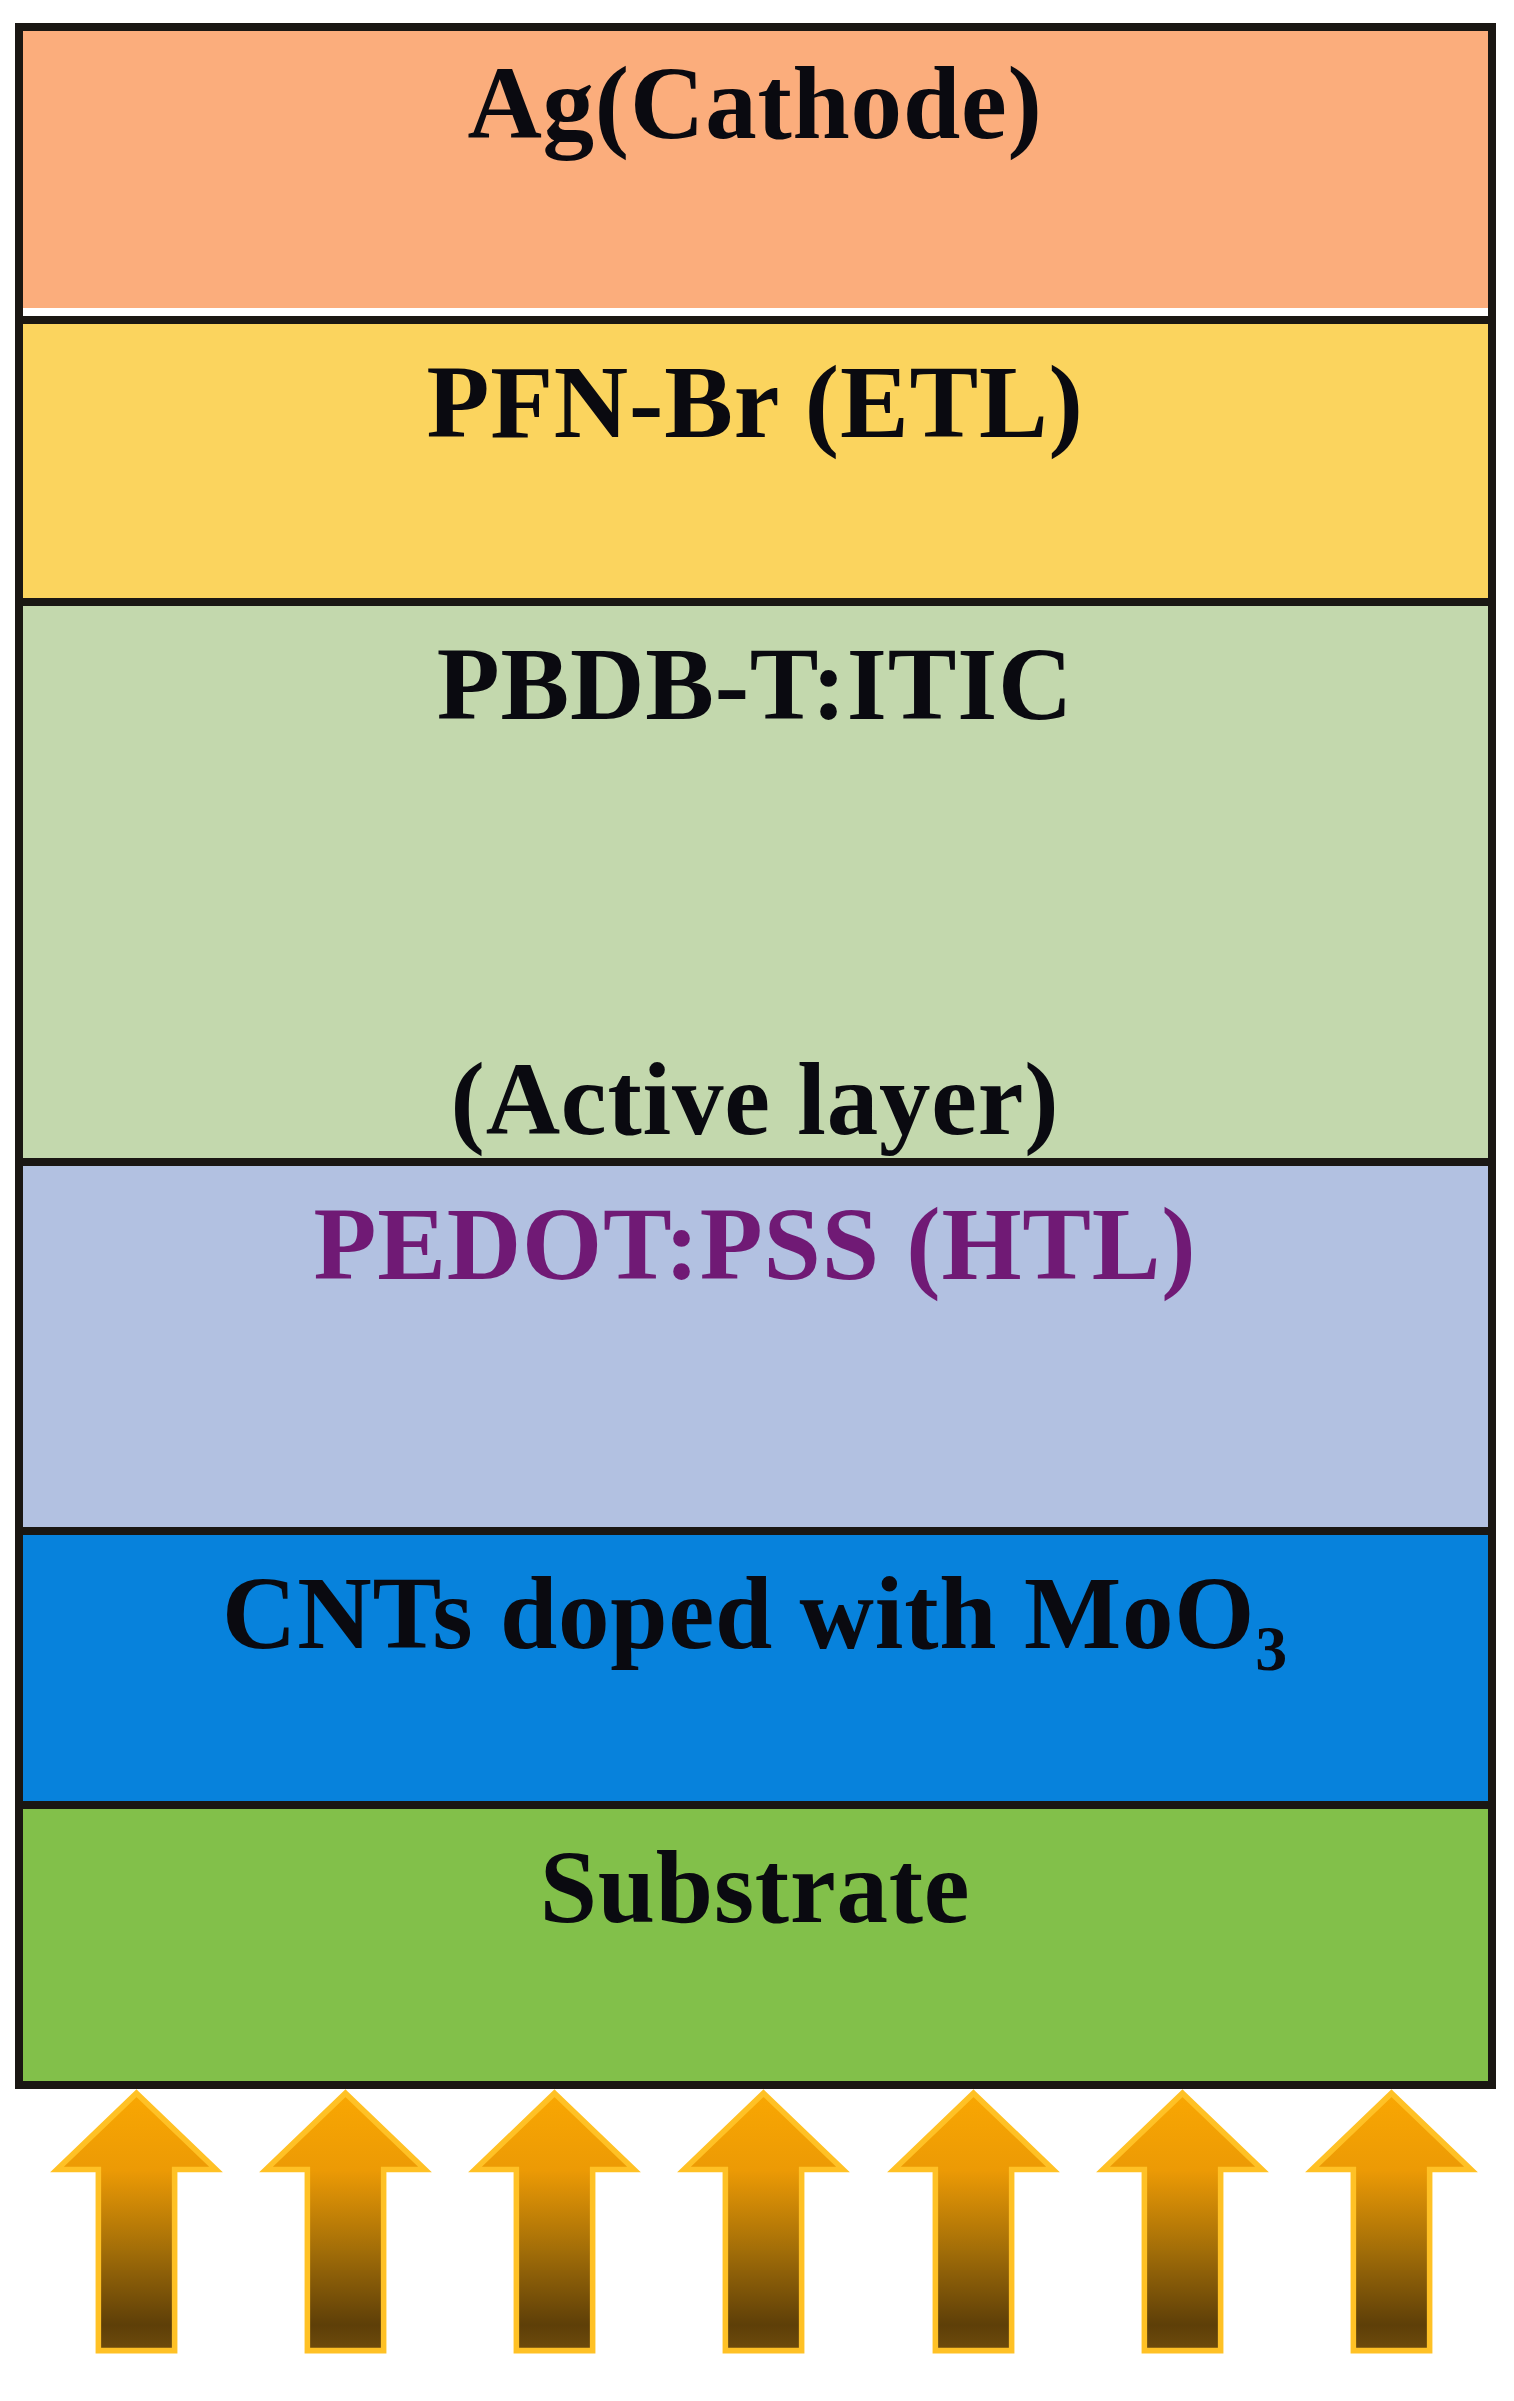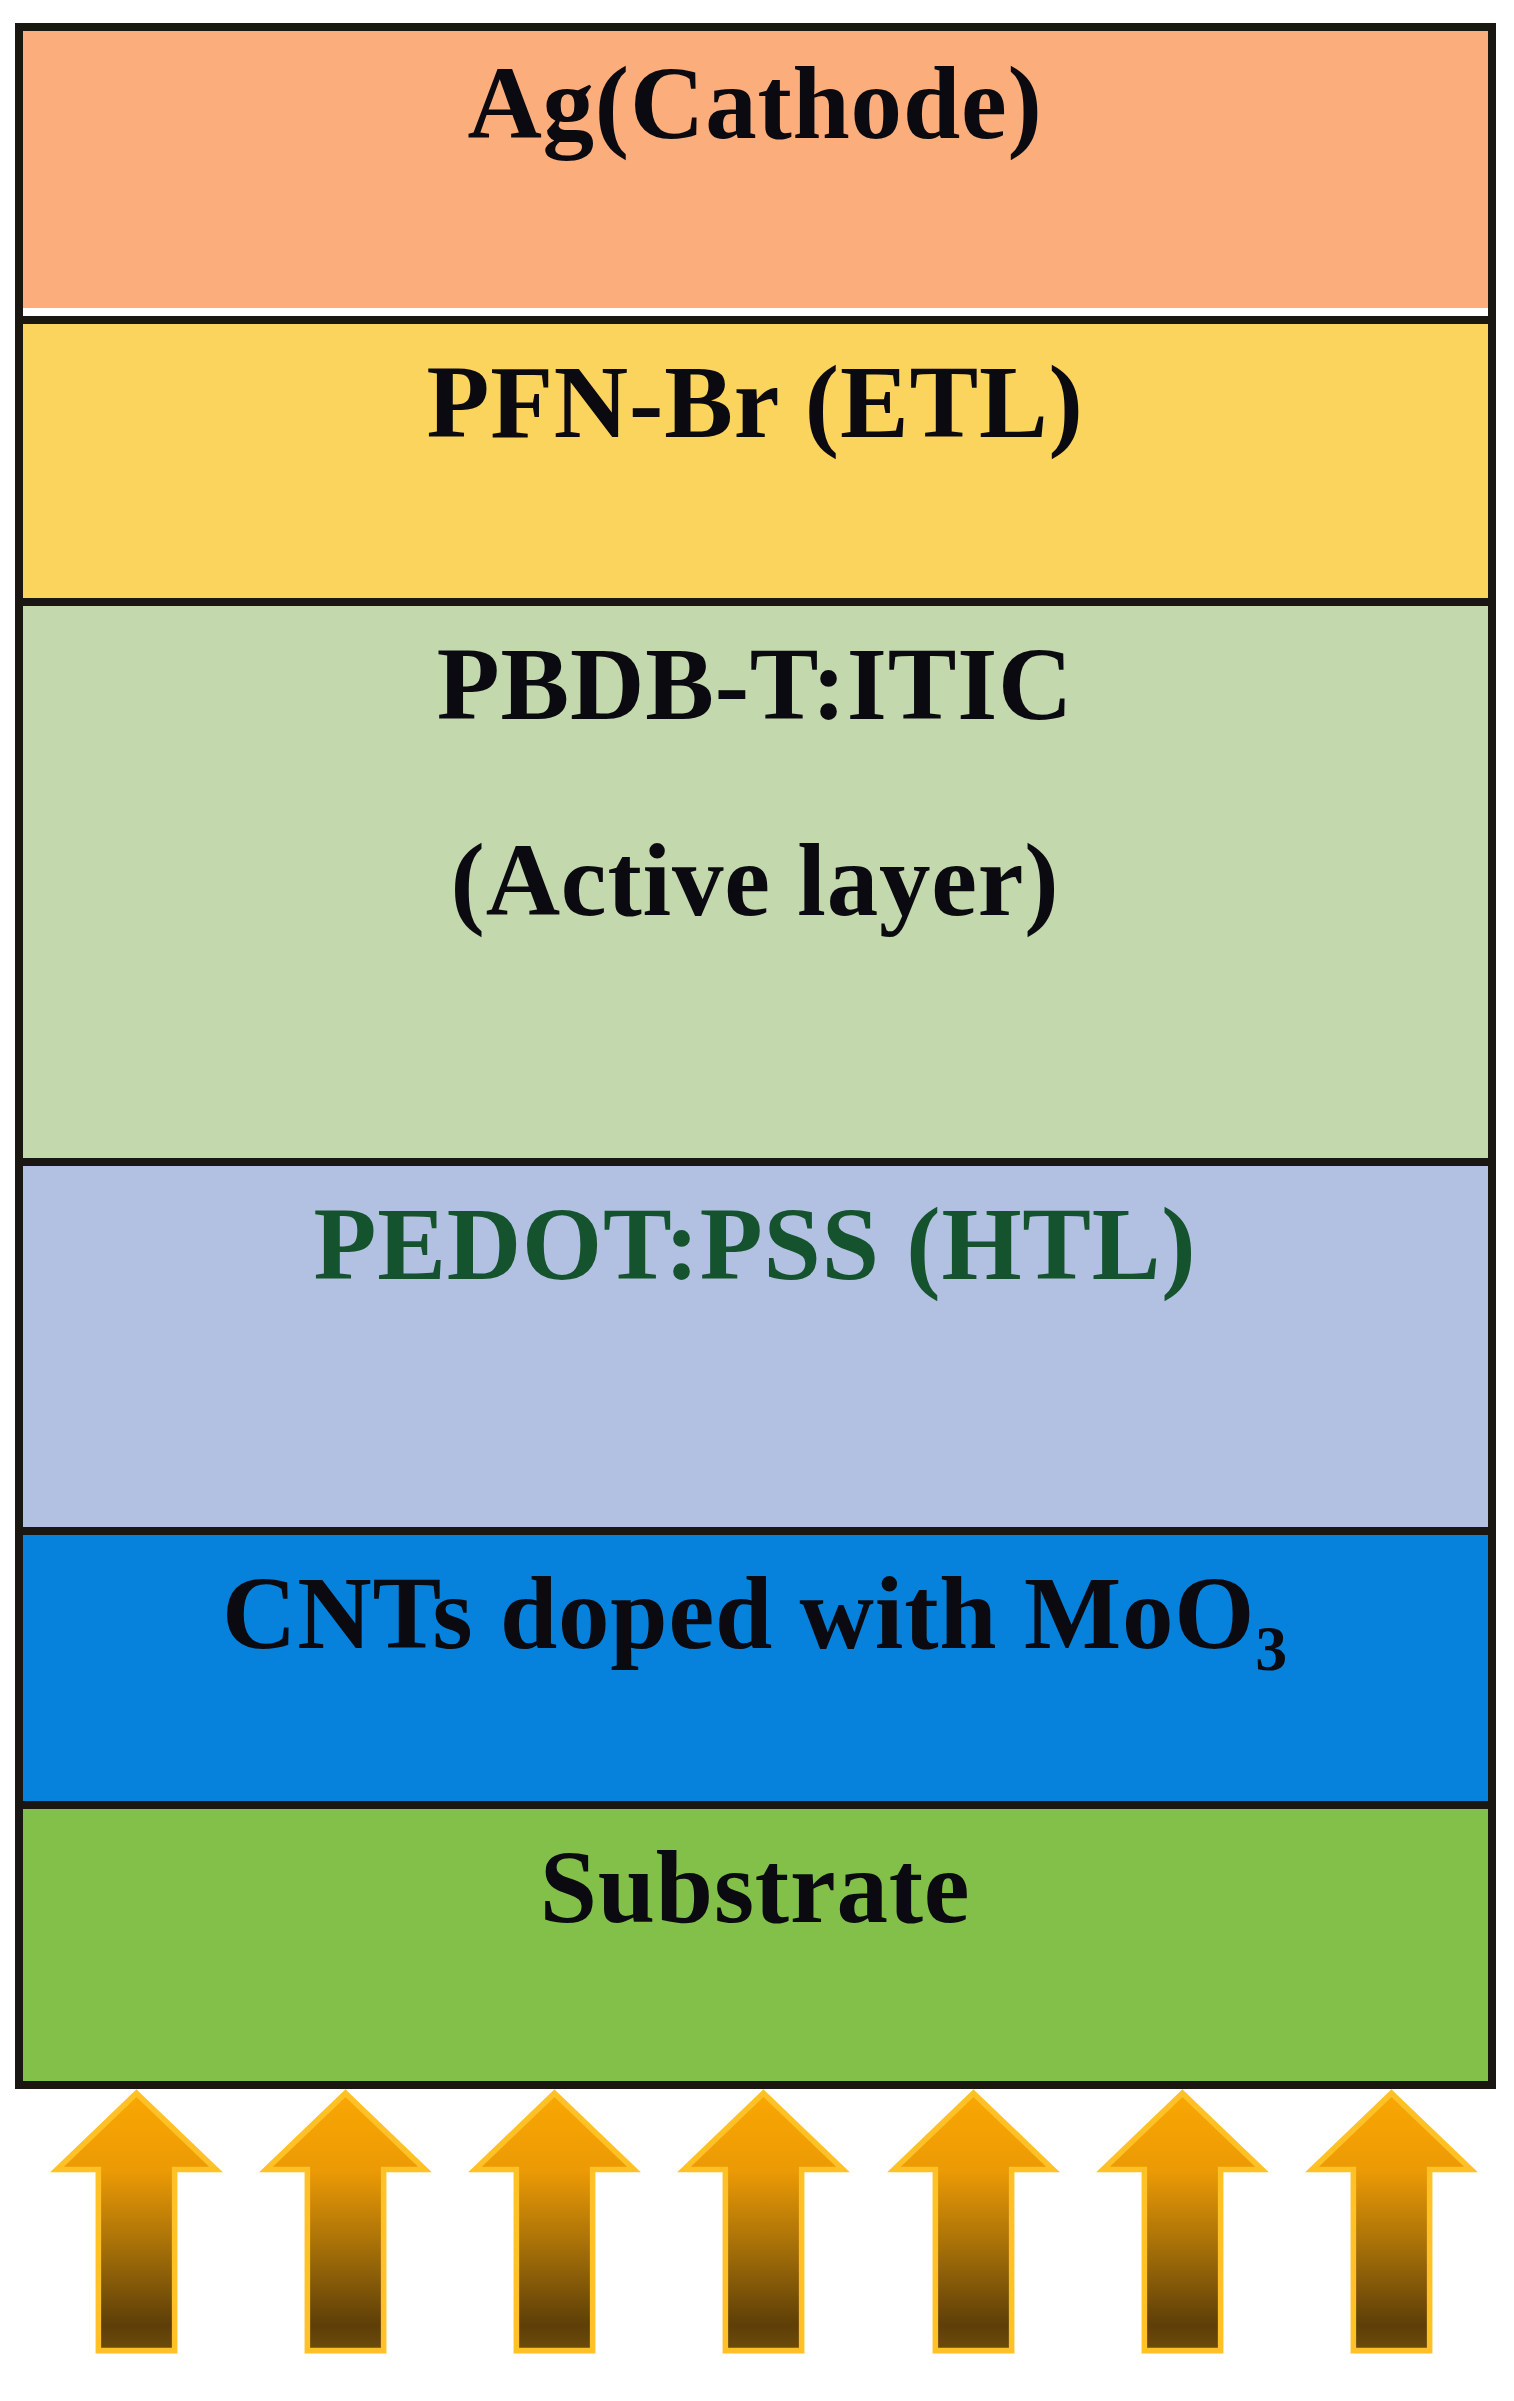--- a/index.html
+++ b/index.html
@@ -29,21 +29,21 @@
     font-size:103px;
     line-height:1.15;
     color:#0a0a10;
     letter-spacing:0.8px;
   }
   .layer + .layer{border-top:8px solid #1a1713;}
   .layer-label{white-space:nowrap;}
   .layer-label sub{font-size:0.62em;line-height:0;}
   .l-ag{height:279px;padding-top:13px;}
   .l-pfn{height:283px;}
-  .l-active{height:562px;}
+  .l-active{height:562px;justify-content:space-between;}
   .l-pedot{height:370px;}
   .l-cnt{height:275px;}
   .l-sub{height:281px;text-align:right;}
   .active-line2{margin-top:77px;}
   .arrow-row{
     position:absolute;
     left:52px;top:2090px;
     width:1424px;height:267px;
     display:flex;
     justify-content:space-between;
@@ -64,21 +64,21 @@
 
     <div class="layer l-pfn" style="background: rgb(251, 212, 94); color: rgb(10, 10, 16); border-top-color: rgb(26, 23, 19); margin-top: 8px;">
       <span class="layer-label">PFN-Br (ETL)</span>
     </div>
 
     <div class="layer l-active" style="background: rgb(195, 216, 173); color: rgb(10, 10, 16); border-top-color: rgb(26, 23, 19);">
       <span class="layer-label">PBDB-T:ITIC</span>
       <span class="layer-label active-line2">(Active layer)</span>
     </div>
 
-    <div class="layer l-pedot" style="background: rgb(178, 193, 225); color: #14532d; border-top-color: rgb(26, 23, 19);">
+    <div class="layer l-pedot" style="background: rgb(178, 193, 225); color: #701a75; border-top-color: rgb(26, 23, 19);">
       <span class="layer-label">PEDOT:PSS (HTL)</span>
     </div>
 
     <div class="layer l-cnt" style="background: rgb(7, 130, 220); color: rgb(10, 10, 16); border-top-color: rgb(26, 23, 19);">
       <span class="layer-label"><span>CNTs doped with MoO</span><sub>3</sub></span>
     </div>
 
     <div class="layer l-sub" style="background: rgb(130, 192, 74); color: rgb(10, 10, 16); border-top-color: rgb(26, 23, 19);">
       <span class="layer-label">Substrate</span>
     </div>

